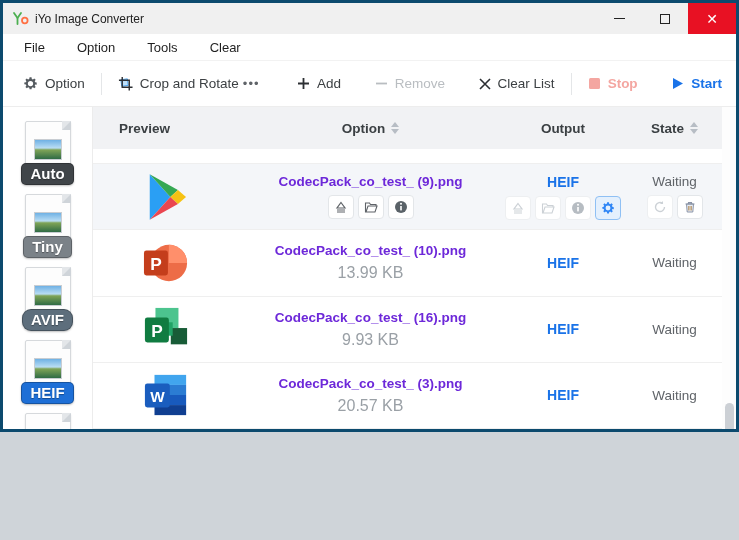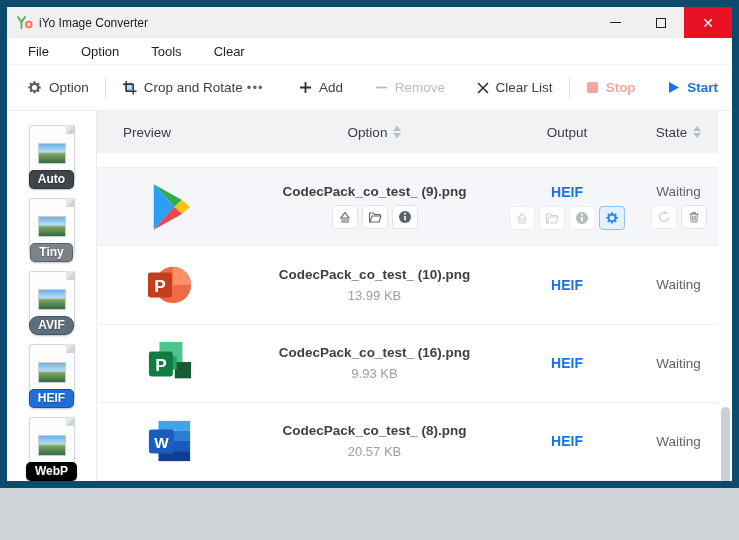--- a/index.html
+++ b/index.html
@@ -1,19 +1,19 @@
 <!DOCTYPE html>
 <html><head>
 <meta charset="utf-8">
 <style>
   * { margin:0; padding:0; box-sizing:border-box; }
   html,body { background:#cfd4d9; font-family:"Liberation Sans", sans-serif; }
   .window{
-    width:739px; height:488px; background:#fff;
-    border:7px solid #0c4a6e; display:flex; flex-direction:column;
+    width:739px; height:432px; background:#fff;
+    border:3px solid #0c4a6e; display:flex; flex-direction:column;
     position:relative; overflow:hidden;
   }
   
   .titlebar{ height:31px; background:#f0f0f0; display:flex; align-items:center; flex:0 0 auto; }
   .titlebar .logo{ margin:0 6px 0 9px; display:flex; align-items:center; }
   .titlebar .title{ font-size:12px; color:#222; }
   .win-controls{ margin-left:auto; display:flex; height:100%; }
   .win-btn{ width:46px; height:100%; display:flex; align-items:center; justify-content:center; font-size:13px; color:#222; cursor:pointer; }
   .win-btn.close{ background:#e81123; color:#fff; width:48px; }
   .min-glyph{ width:11px; height:1px; background:#222; display:block; }
@@ -36,38 +36,38 @@
   .main{ flex:1; display:flex; min-height:0; position:relative; }
   
   .sidebar{ width:90px; border-right:1px solid #ececec; display:flex; flex-direction:column; align-items:center; padding-top:14px; gap:17px; background:#fff; flex:0 0 auto;}
   .fmt{ position:relative; width:54px; display:flex; flex-direction:column; align-items:center; cursor:pointer;}
   .page{ width:46px; height:56px; background:#fdfdfd; border:1px solid #d6d9dc; border-radius:2px; position:relative; box-shadow:0 1px 2px rgba(0,0,0,.12); display:flex; align-items:center; justify-content:center; }
   .page::after{ content:""; position:absolute; top:-1px; right:-1px; width:0; height:0;
     border-left:9px solid #e3e6e9; border-top:9px solid #cfd4d9; transform:rotate(90deg); }
   .thumb{ width:28px; height:21px; border:1px solid #c8cdd2;
     background:linear-gradient(180deg,#6fb1e4 0%,#b9ddf4 42%,#7fa457 52%,#2f6b45 100%); }
   .badge{ position:absolute; bottom:-8px; padding:1px 8px 2px; border-radius:5px; color:#fff;
-    font-size:12px; font-weight:700; border:1px solid rgba(0,0,0,.25); text-shadow:0 1px 1px rgba(0,0,0,.35);
+    font-size:15px; font-weight:700; border:1px solid rgba(0,0,0,.25); text-shadow:0 1px 1px rgba(0,0,0,.35);
     box-shadow:0 1px 2px rgba(0,0,0,.25); white-space:nowrap;}
   
   .table{ flex:1; display:flex; flex-direction:column; position:relative; min-width:0; }
   .thead{ height:42px; background:#f1f2f4; display:grid; grid-template-columns:145px 265px 120px 103px; align-items:center; flex:0 0 auto; }
-  .th{ font-size:13.5px; font-weight:400; color:#3b4043; display:flex; align-items:center; justify-content:center; gap:6px; cursor:pointer;}
+  .th{ font-size:13.5px; font-weight:700; color:#3b4043; display:flex; align-items:center; justify-content:center; gap:6px; cursor:pointer;}
   .th.first{ justify-content:flex-start; padding-left:26px; }
   .sort{ display:flex; flex-direction:column; gap:2px; }
   .sort i{ width:0; height:0; border-left:4px solid transparent; border-right:4px solid transparent; display:block;}
   .sort .up{ border-bottom:5px solid #b7bdc4; }
   .sort .dn{ border-top:5px solid #b7bdc4; }
   .sliver{ height:15px; border-bottom:1px solid #efefef; background:#fff; flex:0 0 auto;}
   .row{ height:84px; display:grid; grid-template-columns:145px 265px 120px 103px; align-items:center; border-bottom:1px solid #efefef; background:#fff; }
   .row.hover{ background:#f4f6f9; }
   .cell{ display:flex; flex-direction:column; align-items:center; justify-content:center; gap:6px; min-width:0;}
   .ficon{ width:52px; height:52px; display:flex; align-items:center; justify-content:center; }
-  .fname{ font-size:13.5px; font-weight:700; color:#404040; white-space:nowrap; }
-  .fsize{ font-size:13px; color:#9aa0a6; }
+  .fname{ font-size:13.5px; font-weight:700; color:#6d28d9; white-space:nowrap; }
+  .fsize{ font-size:16px; color:#9aa0a6; }
   .out{ font-size:14px; font-weight:700; color:#1a73e8; cursor:pointer;}
   .state{ font-size:13.5px; color:#5f6368; }
   .btnrow{ display:flex; gap:4px; }
   .mini{ width:26px; height:24px; border:1px solid #e3e6e9; border-radius:4px; background:#fff; display:flex; align-items:center; justify-content:center; cursor:pointer; }
   .mini.active{ background:#e4f0fd; border-color:#8fc0f4; }
   .mini.dis{ border-color:#edeff1; cursor:default; }
   
   .vscroll{ position:absolute; top:0; right:0; width:14px; bottom:0; background:#fdfdfd; }
   .vthumb{ position:absolute; right:2px; width:9px; top:296px; height:106px; background:#ccd0d5; border-radius:5px; }
   
@@ -376,21 +376,21 @@
               <rect x="12" y="3" width="33" height="10.5" fill="#41a5ee"></rect>
               <rect x="12" y="13.5" width="33" height="10.5" fill="#2b7cd3"></rect>
               <rect x="12" y="24" width="33" height="10.5" fill="#185abd"></rect>
               <rect x="12" y="34.5" width="33" height="10.5" fill="#103f91"></rect>
               <rect x="2" y="12" width="26" height="25" rx="2.5" fill="#1a5dbe"></rect>
               <text x="15" y="31" text-anchor="middle" font-family="Liberation Sans, sans-serif" font-size="16" font-weight="bold" fill="#fff">W</text>
             </svg>
           </span>
         </div>
         <div class="cell">
-          <span class="fname">CodecPack_co_test_ (8).png</span>
+          <span class="fname">CodecPack_co_test_ (3).png</span>
           <span class="fsize">20.57 KB</span>
         </div>
         <div class="cell">
             <span class="out">HEIF</span>
           </div>
         <div class="cell">
             <span class="state">Waiting</span>
           </div>
       </div>
     </div>

